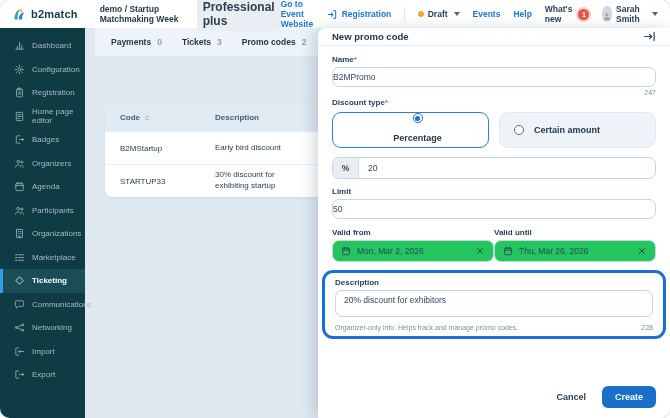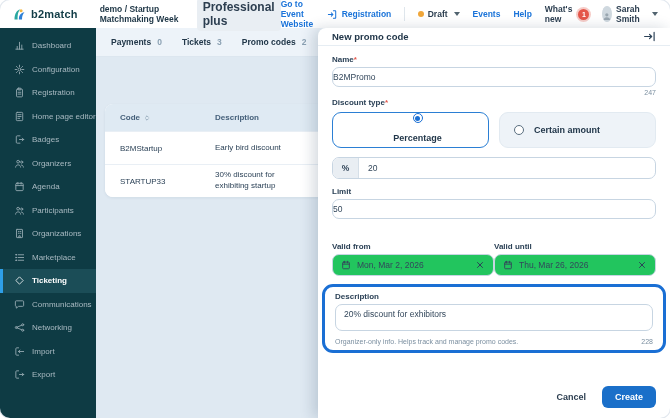--- a/index.html
+++ b/index.html
@@ -22,21 +22,21 @@
   .dot { width:6px; height:6px; border-radius:50%; background:#f0a63a; }
   .caret { width:0; height:0; border-left:3.5px solid transparent; border-right:3.5px solid transparent;
            border-top:4px solid #51636f; margin-left:2px; }
   .badge-red { min-width:11px; height:11px; border-radius:50%; background:#e4564a; color:#fff;
                font-size:7px; font-weight:700; display:flex; align-items:center; justify-content:center;
                box-shadow:0 0 0 2px #f6cdc9; margin-left:2px; }
   .avatar { width:16px; height:16px; border-radius:50%; background:#cfd8df; display:flex;
             align-items:flex-end; justify-content:center; overflow:hidden; }
 
   
-  .sidebar { position:absolute; top:28px; left:0; bottom:0; width:96px; background:#0e3b44;
+  .sidebar { position:absolute; top:28px; left:0; bottom:0; width:85px; background:#0e3b44;
              padding-top:6px; z-index:30; }
   .side-item { height:23.5px; display:flex; align-items:center; gap:7px; padding-left:11px;
                font-size:8px; color:#a9bac2; cursor:pointer; border-left:3px solid transparent; }
   .side-item svg { flex:0 0 auto; opacity:.85; }
   .side-item.active { background:#1b4d57; color:#ffffff; font-weight:700; border-left:3px solid #2e9fe8; }
 
   
   .main { position:absolute; top:28px; left:95px; right:0; bottom:0; }
   .tabstrip { height:29px; background:#edf3f9; border-bottom:1px solid #dce6ef;
               display:flex; align-items:center; gap:20px; padding:0 16px; }
@@ -75,21 +75,21 @@
   .radio { width:10px; height:10px; border-radius:50%; border:1.5px solid #5a6f80; background:#fff; position:relative; }
   .radio-card.selected .radio { border-color:#1a6fd4; }
   .radio-card.selected .radio::after { content:""; position:absolute; inset:1.5px; border-radius:50%; background:#1a6fd4; }
   .group-input { display:flex; align-items:center; height:22px; border:1px solid #c7d5e2; border-radius:7px;
                  overflow:hidden; margin-top:9px; background:#fff; }
   .prefix { width:26px; align-self:stretch; background:#e9eef3; border-right:1px solid #d5dfe8;
             display:flex; align-items:center; justify-content:center; font-size:8.5px; font-weight:700; color:#33475b; }
   .group-input input { border:none; outline:none; flex:1; font-family:"Liberation Sans", sans-serif;
                        font-size:8.5px; color:#33475b; padding:0 9px; }
   .mt8 { margin-top:8px; }
-  .dates { display:flex; margin-top:23px; }
+  .dates { display:flex; margin-top:9px; }
   .date-col { flex:1; }
   .date-field { display:flex; align-items:center; gap:6px; height:22px; border:1px solid #c7d5e2;
                 border-radius:7px; padding:0 8px; margin-top:3px; background:#22c55e; cursor:pointer; }
   .date-field .d-val { flex:1; font-size:8.5px; color:#33475b; }
   .highlight-box { margin:8px -10px 0; border:3px solid #1a6fd4; border-radius:11px; padding:5px 10px 3px; }
   .textarea { width:100%; height:27px; border:1px solid #c7d5e2; border-radius:7px; resize:none;
               font-family:"Liberation Sans", sans-serif; font-size:8.5px; color:#33475b; padding:4px 8px;
               margin-top:3px; outline:none; }
   .helper-row { display:flex; justify-content:space-between; align-items:center; margin-top:1px; }
   .helper { font-size:7px; color:#7b8fa0; }

